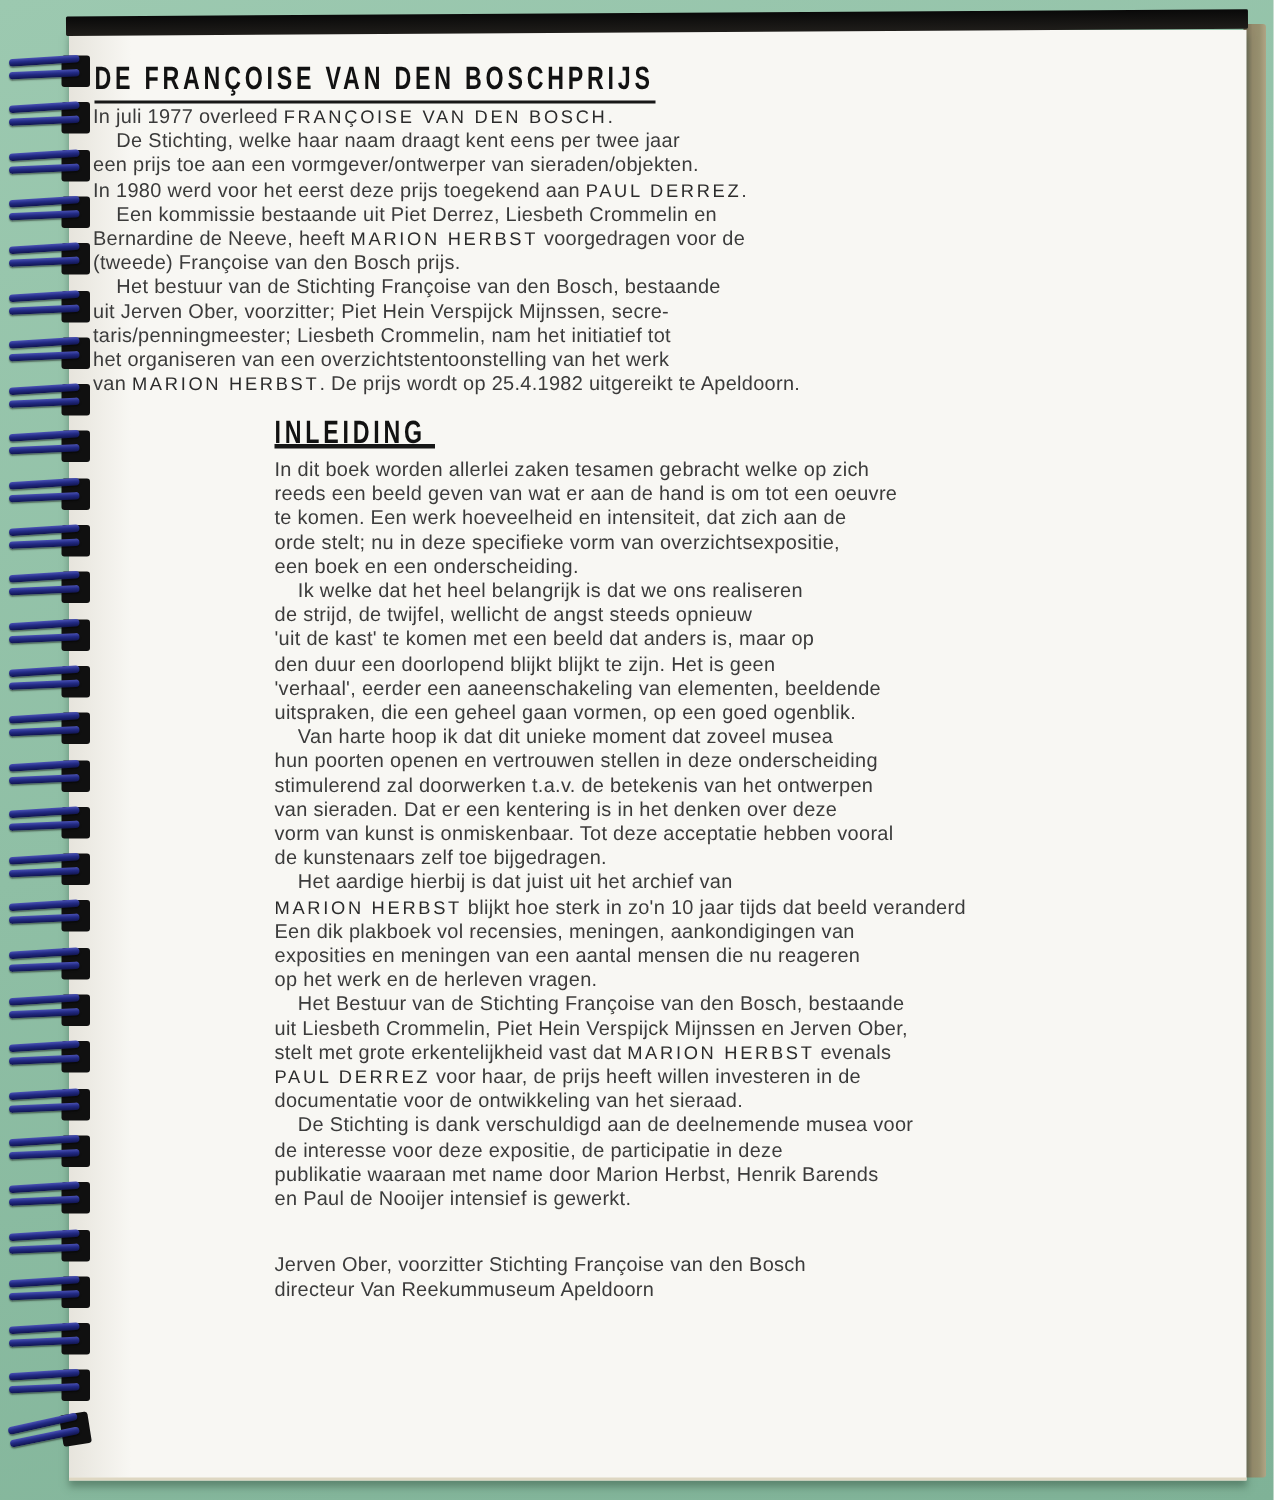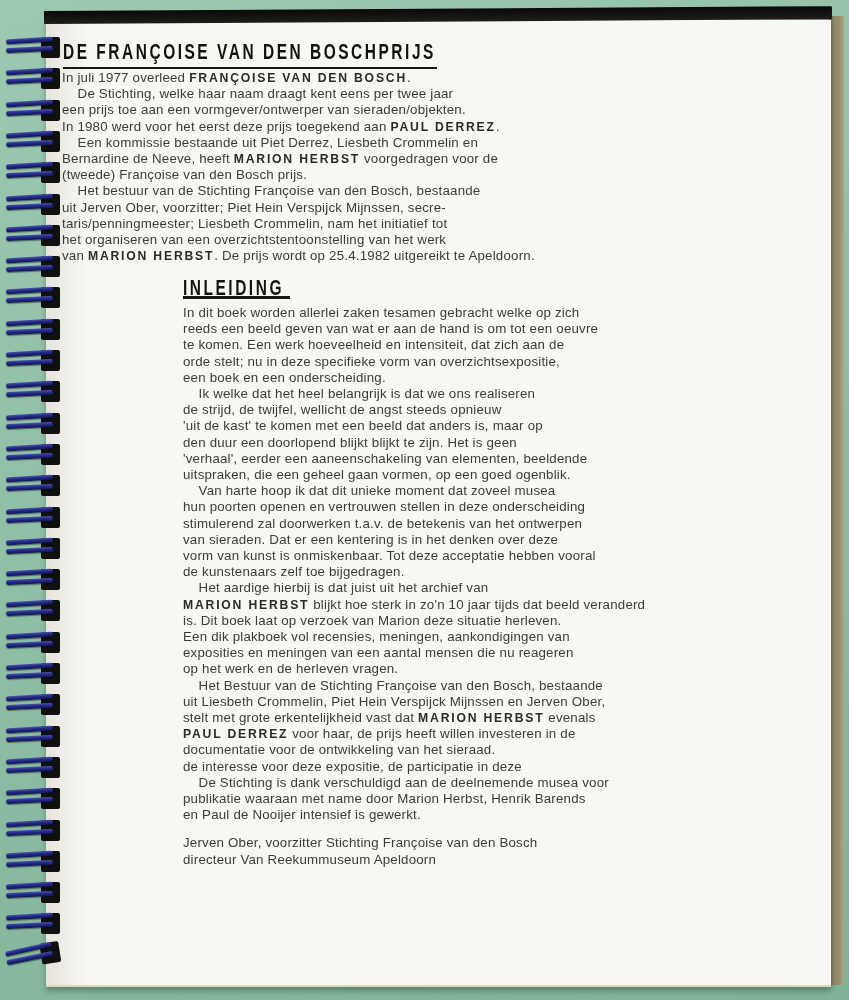--- a/index.html
+++ b/index.html
@@ -57,21 +57,21 @@
     position:absolute;font-weight:700;font-size:21.5px;letter-spacing:3.5px;
     transform:scaleX(0.72);transform-origin:left center;white-space:pre;
     color:var(--heading);
   }
   .rule{position:absolute;background:#171717;}
   .textblock{position:absolute;}
   .text-line{
     white-space:pre;font-size:13.3px;line-height:16.2px;
     color:var(--text);letter-spacing:0.2px;
   }
-  .caps{font-weight:700;letter-spacing:1.8px;font-size:12.2px;color:#2b2b2b;}
+  .caps{font-weight:400;letter-spacing:1.8px;font-size:12.2px;color:#2b2b2b;}
   .sig .text-line{line-height:16.6px;}
 </style>
 </head>
 <body>
 
 <div class="scan">
   <div class="fore-edge"></div>
   <div class="cover-band"></div>
   <div class="paper"></div>
 
@@ -110,31 +110,30 @@
         <div class="text-line">'verhaal', eerder een aaneenschakeling van elementen, beeldende</div>
         <div class="text-line">uitspraken, die een geheel gaan vormen, op een goed ogenblik.</div>
         <div class="text-line">    Van harte hoop ik dat dit unieke moment dat zoveel musea</div>
         <div class="text-line">hun poorten openen en vertrouwen stellen in deze onderscheiding</div>
         <div class="text-line">stimulerend zal doorwerken t.a.v. de betekenis van het ontwerpen</div>
         <div class="text-line">van sieraden. Dat er een kentering is in het denken over deze</div>
         <div class="text-line">vorm van kunst is onmiskenbaar. Tot deze acceptatie hebben vooral</div>
         <div class="text-line">de kunstenaars zelf toe bijgedragen.</div>
         <div class="text-line">    Het aardige hierbij is dat juist uit het archief van</div>
         <div class="text-line"><span class="caps">MARION HERBST</span> blijkt hoe sterk in zo'n 10 jaar tijds dat beeld veranderd</div>
-        <div class="text-line">is. Dit boek laat op verzoek van Marion deze situatie herleven.</div>
         <div class="text-line">Een dik plakboek vol recensies, meningen, aankondigingen van</div>
         <div class="text-line">exposities en meningen van een aantal mensen die nu reageren</div>
         <div class="text-line">op het werk en de herleven vragen.</div>
         <div class="text-line">    Het Bestuur van de Stichting Françoise van den Bosch, bestaande</div>
         <div class="text-line">uit Liesbeth Crommelin, Piet Hein Verspijck Mijnssen en Jerven Ober,</div>
         <div class="text-line">stelt met grote erkentelijkheid vast dat <span class="caps">MARION HERBST</span> evenals</div>
         <div class="text-line"><span class="caps">PAUL DERREZ</span> voor haar, de prijs heeft willen investeren in de</div>
         <div class="text-line">documentatie voor de ontwikkeling van het sieraad.</div>
+        <div class="text-line">    De Stichting is dank verschuldigd aan de deelnemende musea voor</div>
         <div class="text-line">de interesse voor deze expositie, de participatie in deze</div>
-        <div class="text-line">    De Stichting is dank verschuldigd aan de deelnemende musea voor</div>
         <div class="text-line">publikatie waaraan met name door Marion Herbst, Henrik Barends</div>
         <div class="text-line">en Paul de Nooijer intensief is gewerkt.</div>
       </div>
 
     <div class="textblock sig" style="left:183px;top:835px;">
         <div class="text-line">Jerven Ober, voorzitter Stichting Françoise van den Bosch</div>
         <div class="text-line">directeur Van Reekummuseum Apeldoorn</div>
       </div>
   </div>
 

